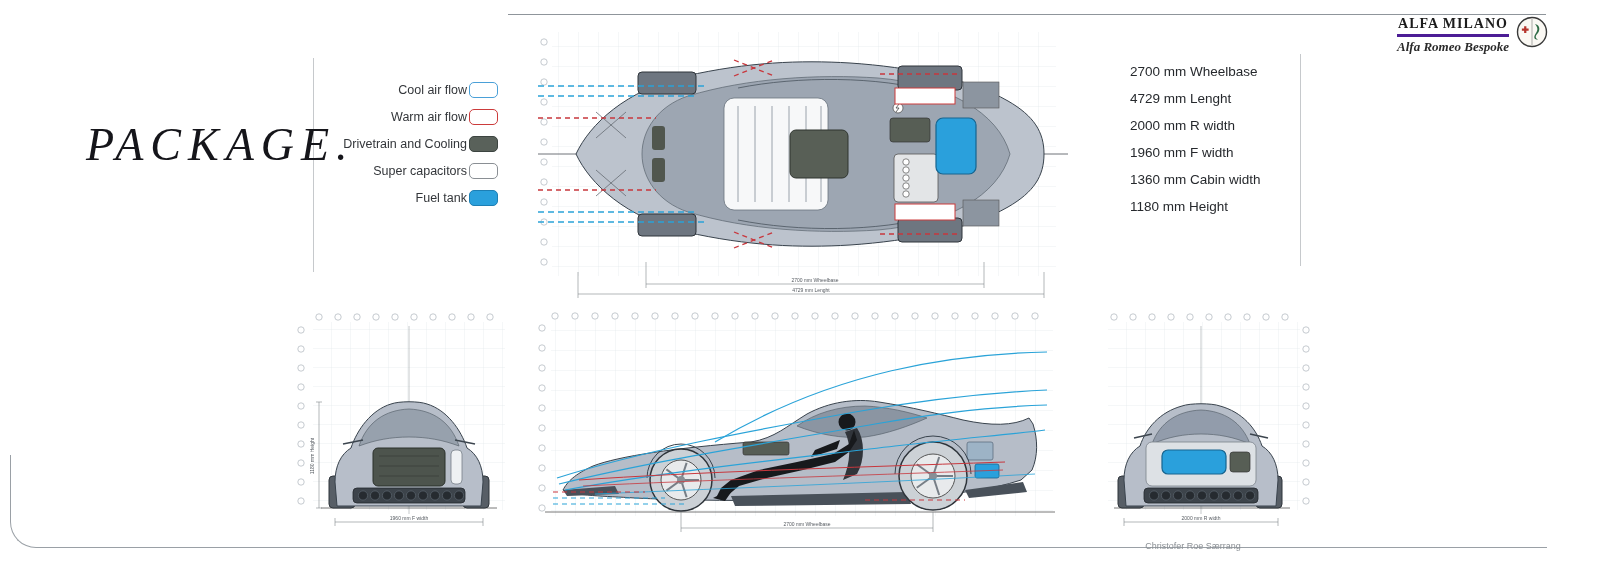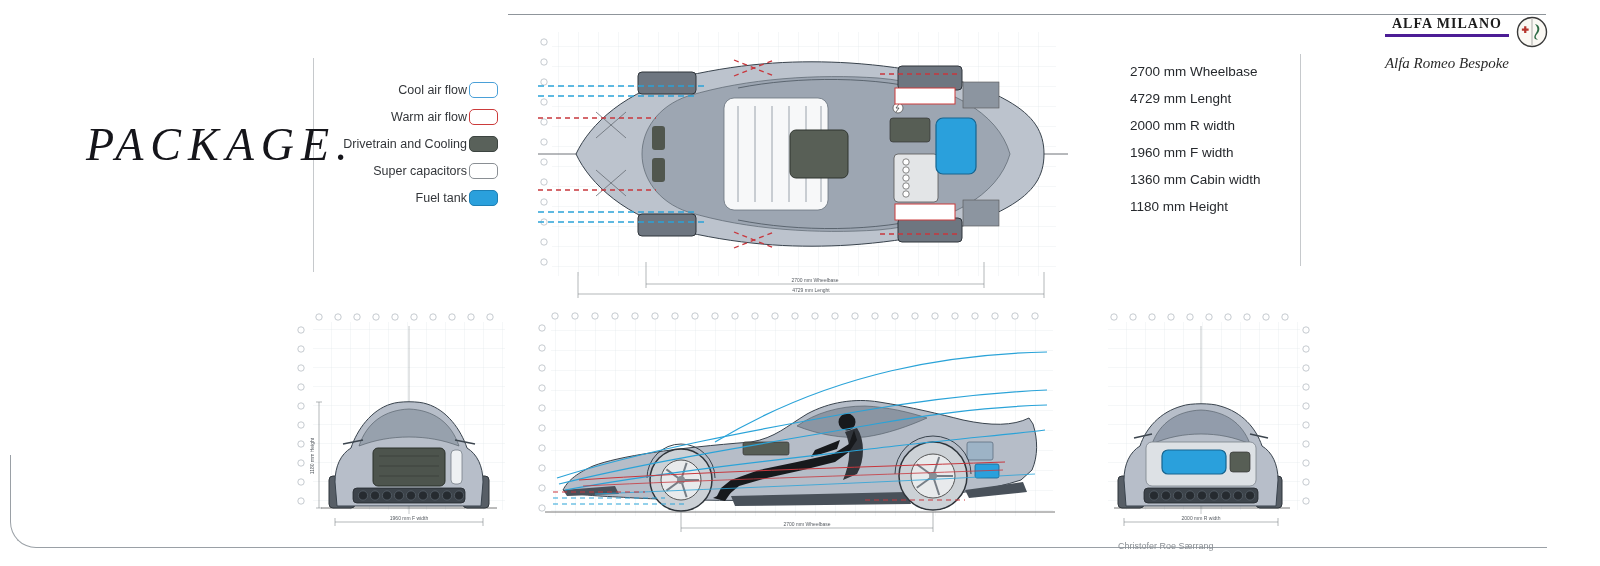--- a/index.html
+++ b/index.html
@@ -21,24 +21,24 @@
   .legend-label{font-size:12.5px;color:#33363a;margin-right:2px;white-space:nowrap;}
   .swatch{width:29px;height:16px;border-radius:5px;border:1.6px solid #888;background:#fff;box-sizing:border-box;}
   
   .specs{position:absolute;left:1130px;top:64px;}
   .spec-row{height:27px;font-size:13.5px;color:#26292d;}
   
   .logo{position:absolute;right:52px;top:16px;display:flex;align-items:flex-start;gap:7px;}
   .logo-text{text-align:center;}
   .logo-brand{font-family:"Liberation Serif","DejaVu Serif",serif;font-size:14px;font-weight:700;
               letter-spacing:1px;color:#1c1c1c;border-bottom:3px solid #4c1d95;padding-bottom:2px;}
-  .logo-tagline{font-family:"Liberation Serif","DejaVu Serif",serif;font-style:italic;font-size:15px;
-                color:#2a2a2a;margin-top:18px;font-weight:400;}
-  
-  .credit{position:absolute;left:1118px;top:541px;width:150px;font-size:9px;color:#8a8f94;}
+  .logo-tagline{font-family:"Liberation Serif","DejaVu Serif",serif;font-style:italic;font-size:13px;
+                color:#2a2a2a;margin-top:2px;font-weight:700;}
+  
+  .credit{position:absolute;left:1118px;top:541px;width:150px;text-align:center;font-size:9px;color:#8a8f94;}
   
   .drawing{position:absolute;}
   .d-top{left:538px;top:26px;}
   .d-front{left:293px;top:310px;}
   .d-side{left:535px;top:310px;}
   .d-rear{left:1088px;top:310px;}
   .ruler circle{fill:#ffffff;stroke:#aeb4bb;stroke-width:0.7;}
   svg text.dim{font-family:"Liberation Sans","DejaVu Sans",sans-serif;font-size:5px;fill:#555a60;}
 </style>
 </head>

